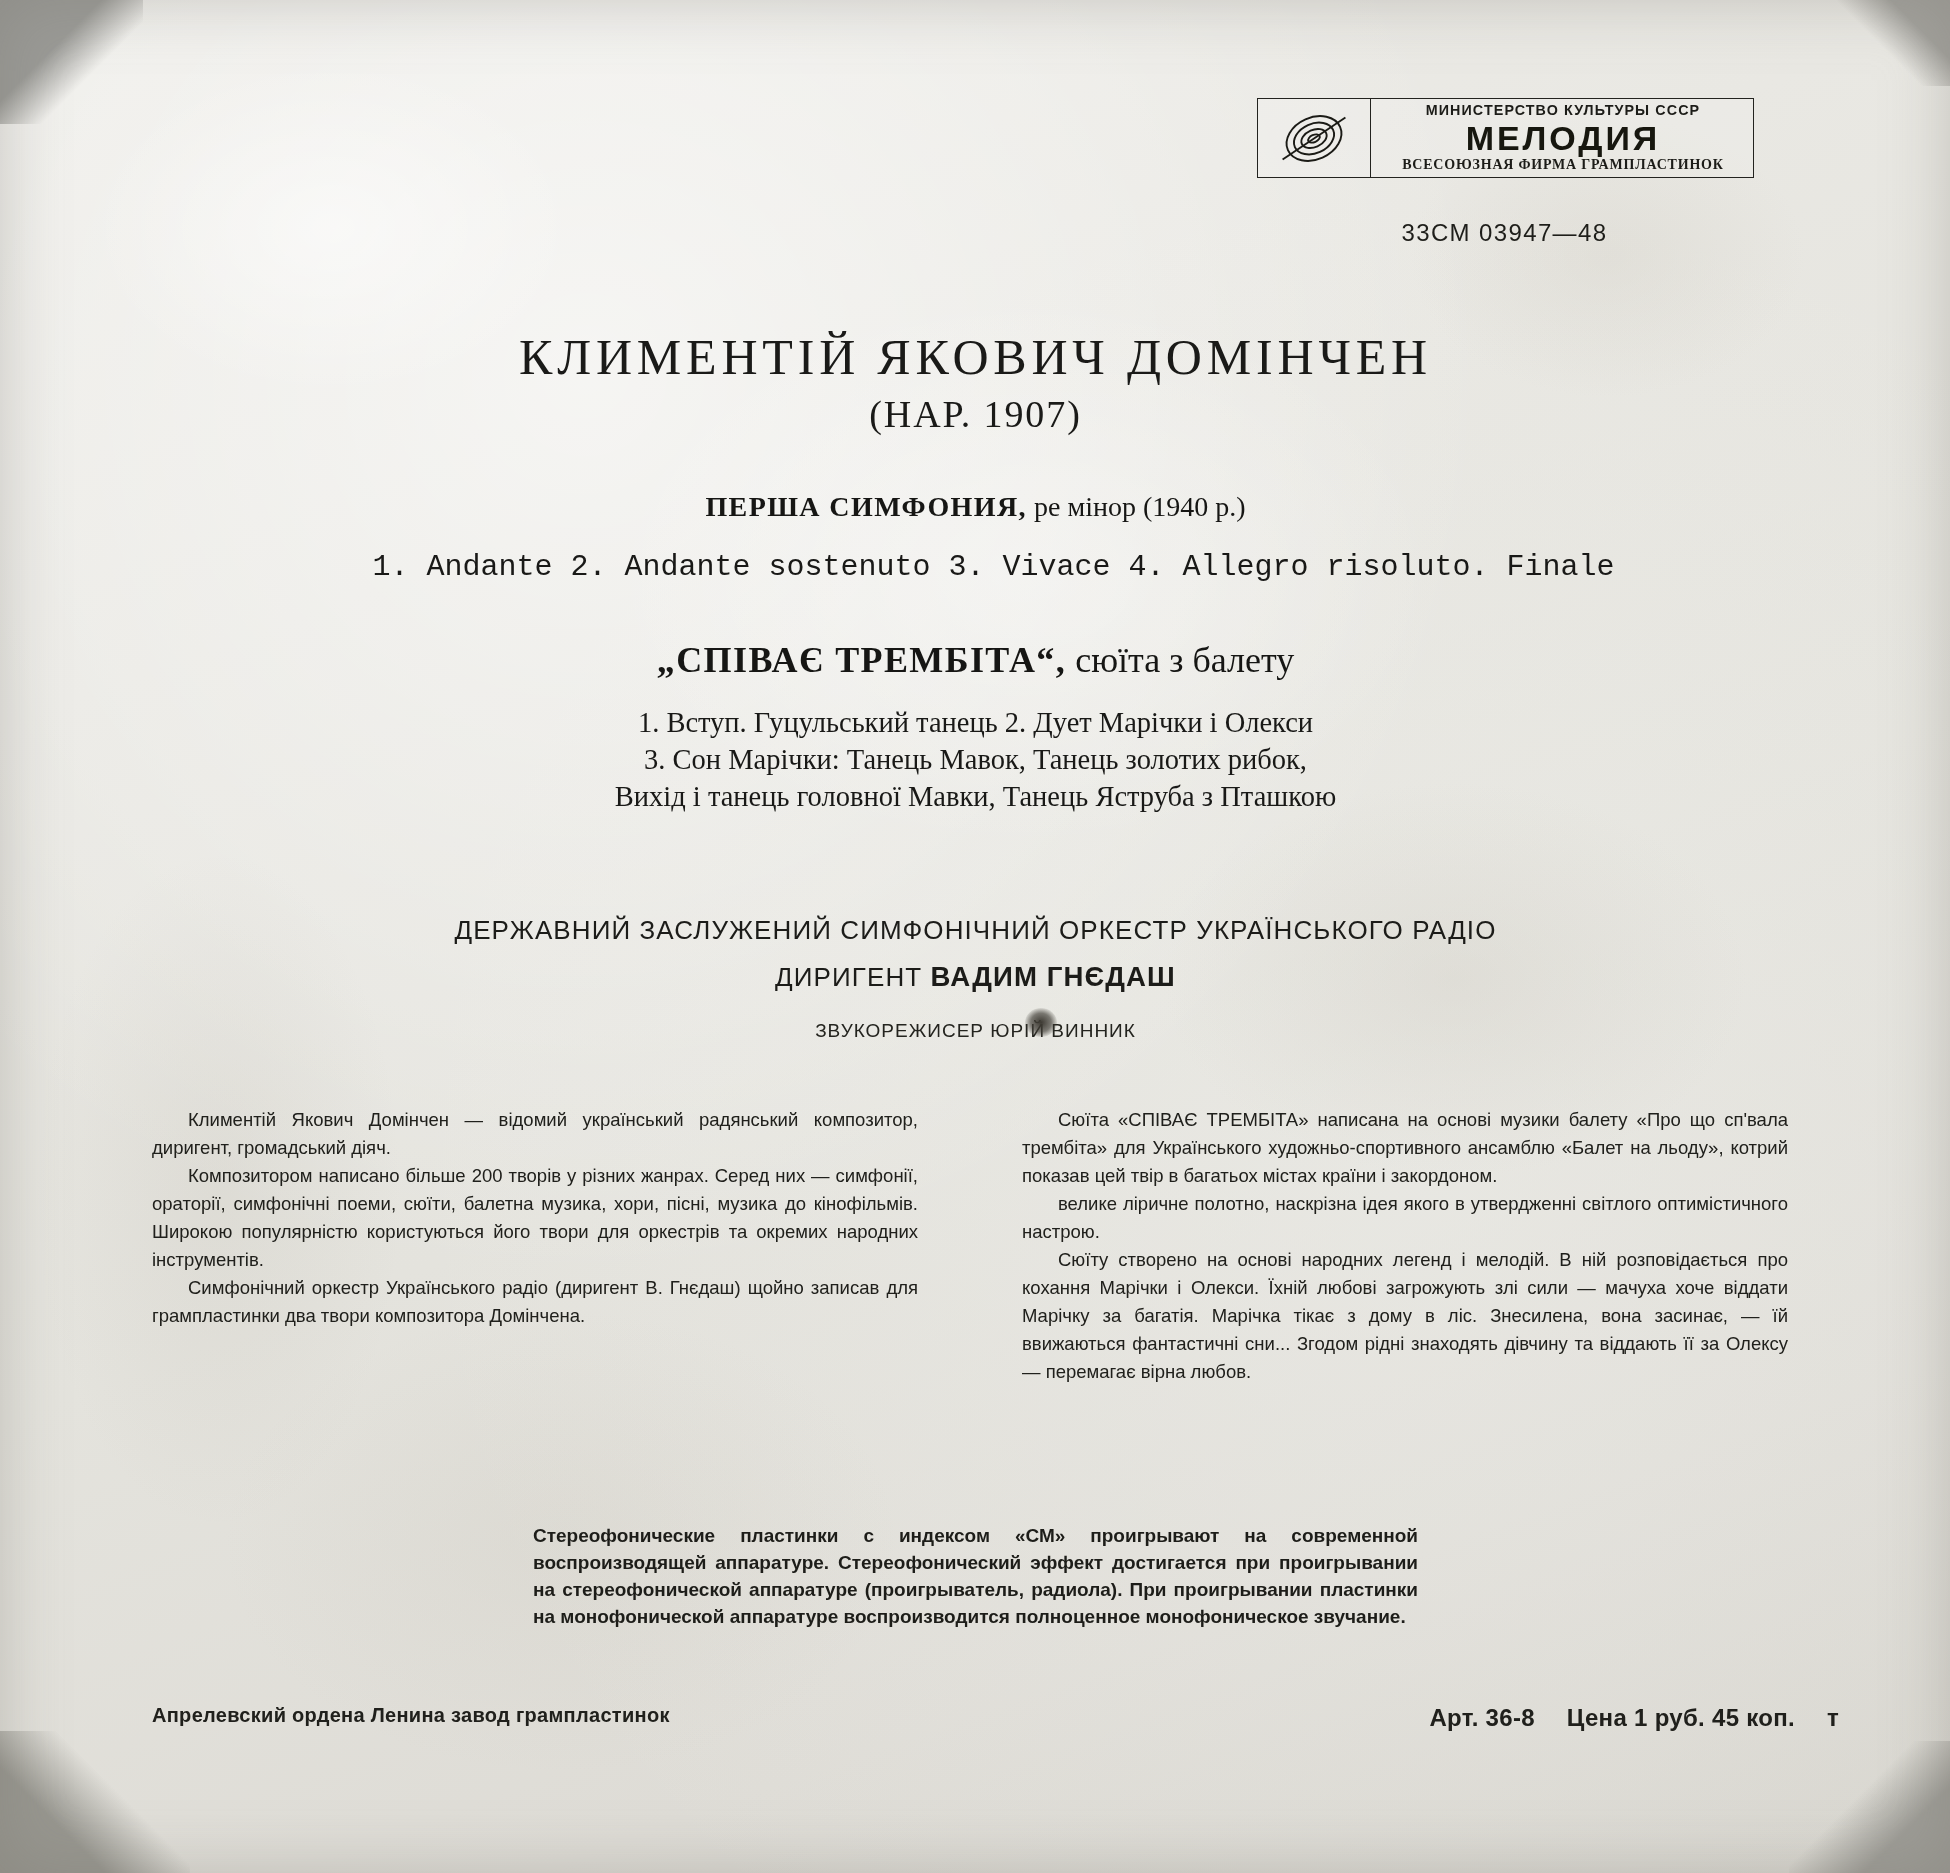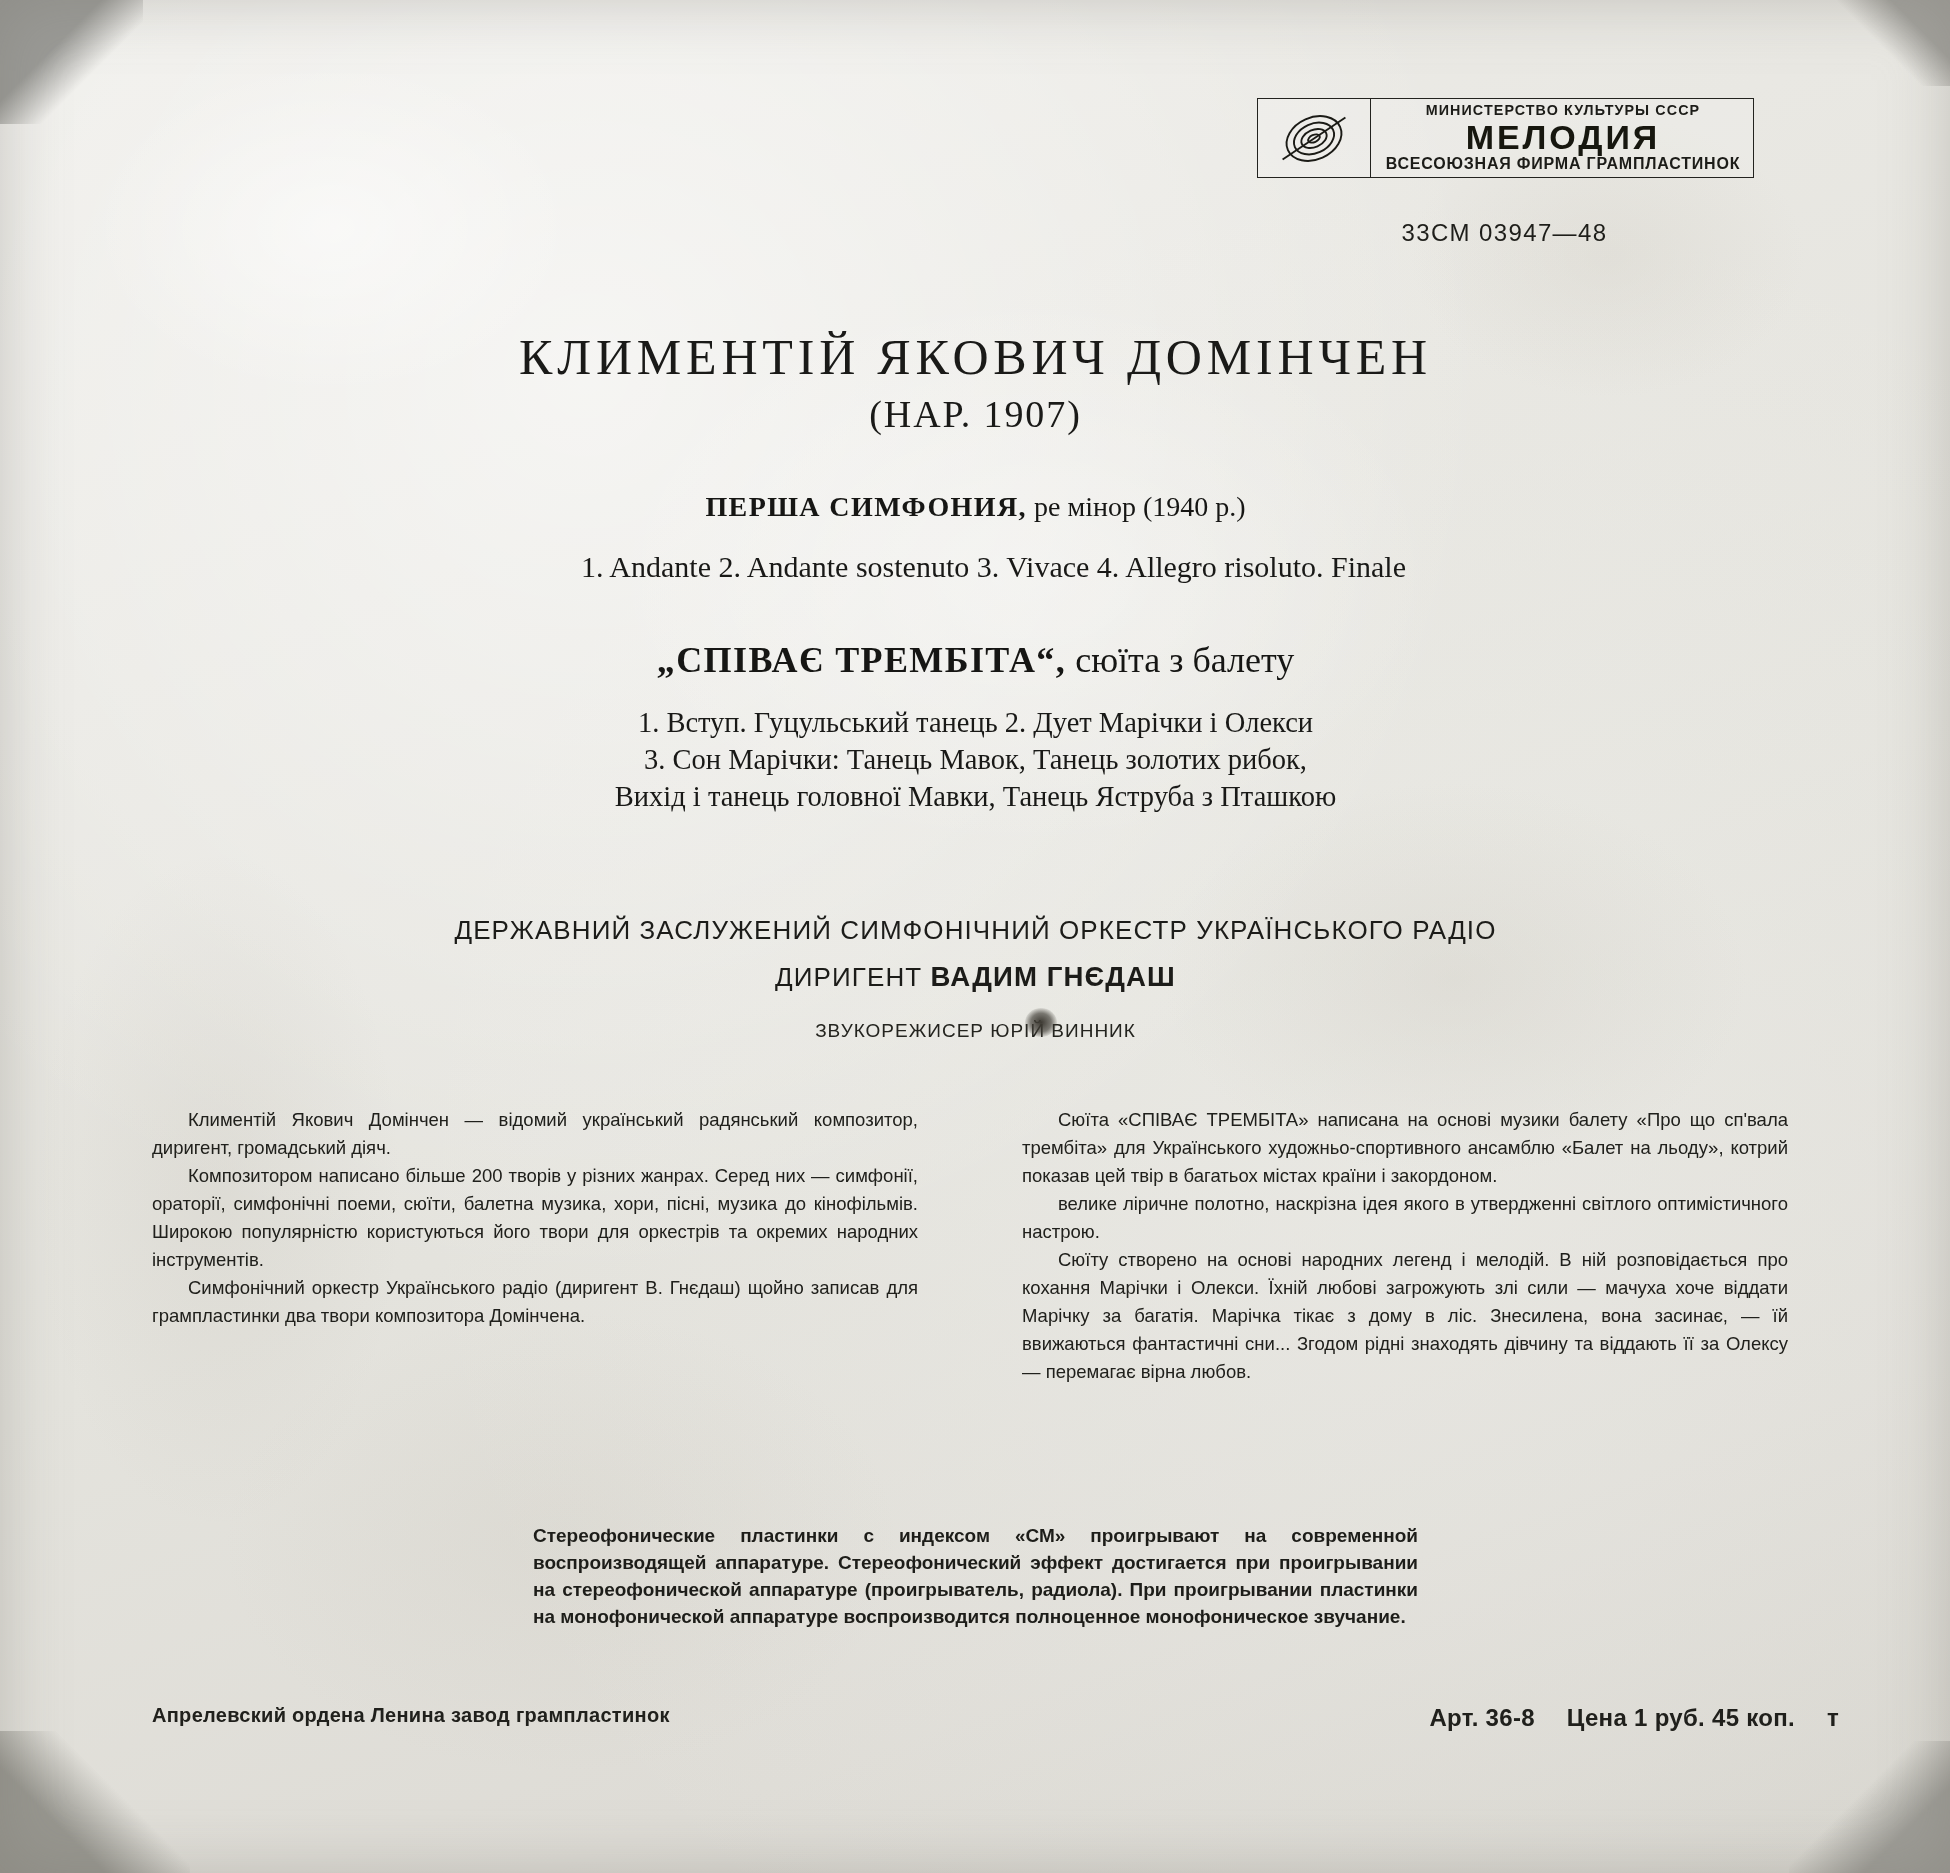--- a/index.html
+++ b/index.html
@@ -106,25 +106,26 @@
   .logo-word {
     font-family: "Liberation Sans", sans-serif;
     font-size: 34px;
     font-weight: 700;
     letter-spacing: 2.9px;
     text-align: center;
     line-height: 1;
     color: #17170f;
   }
   .logo-bottom {
-    font-size: 16px;
+    font-size: 14px;
     letter-spacing: 0.8px;
     text-align: center;
     color: #1c1c18;
     font-weight: 600;
+    font-family: Liberation Serif, serif;
   }
   .catalog-no {
     position: absolute;
     left: 1257px;
     top: 219px;
     width: 495px;
     text-align: center;
     font-size: 24px;
     letter-spacing: 1.4px;
     font-family: "Liberation Sans", sans-serif;
@@ -162,21 +163,21 @@
     font-family: "Liberation Serif", serif;
     font-size: 28px;
     color: #161614;
   }
   .work1-title b { font-weight: 700; letter-spacing: 1.4px; }
   .work1-mov {
     position: absolute;
     left: 0; right: 0;
     top: 550px;
     text-align: center;
-    font-family: Liberation Serif, serif;
+    font-family: Liberation Mono, monospace;
     font-size: 30px;
     color: #191917;
     padding-left: 36px;
   }
 
   .work2-title {
     position: absolute;
     left: 0; right: 0;
     top: 639px;
     text-align: center;

